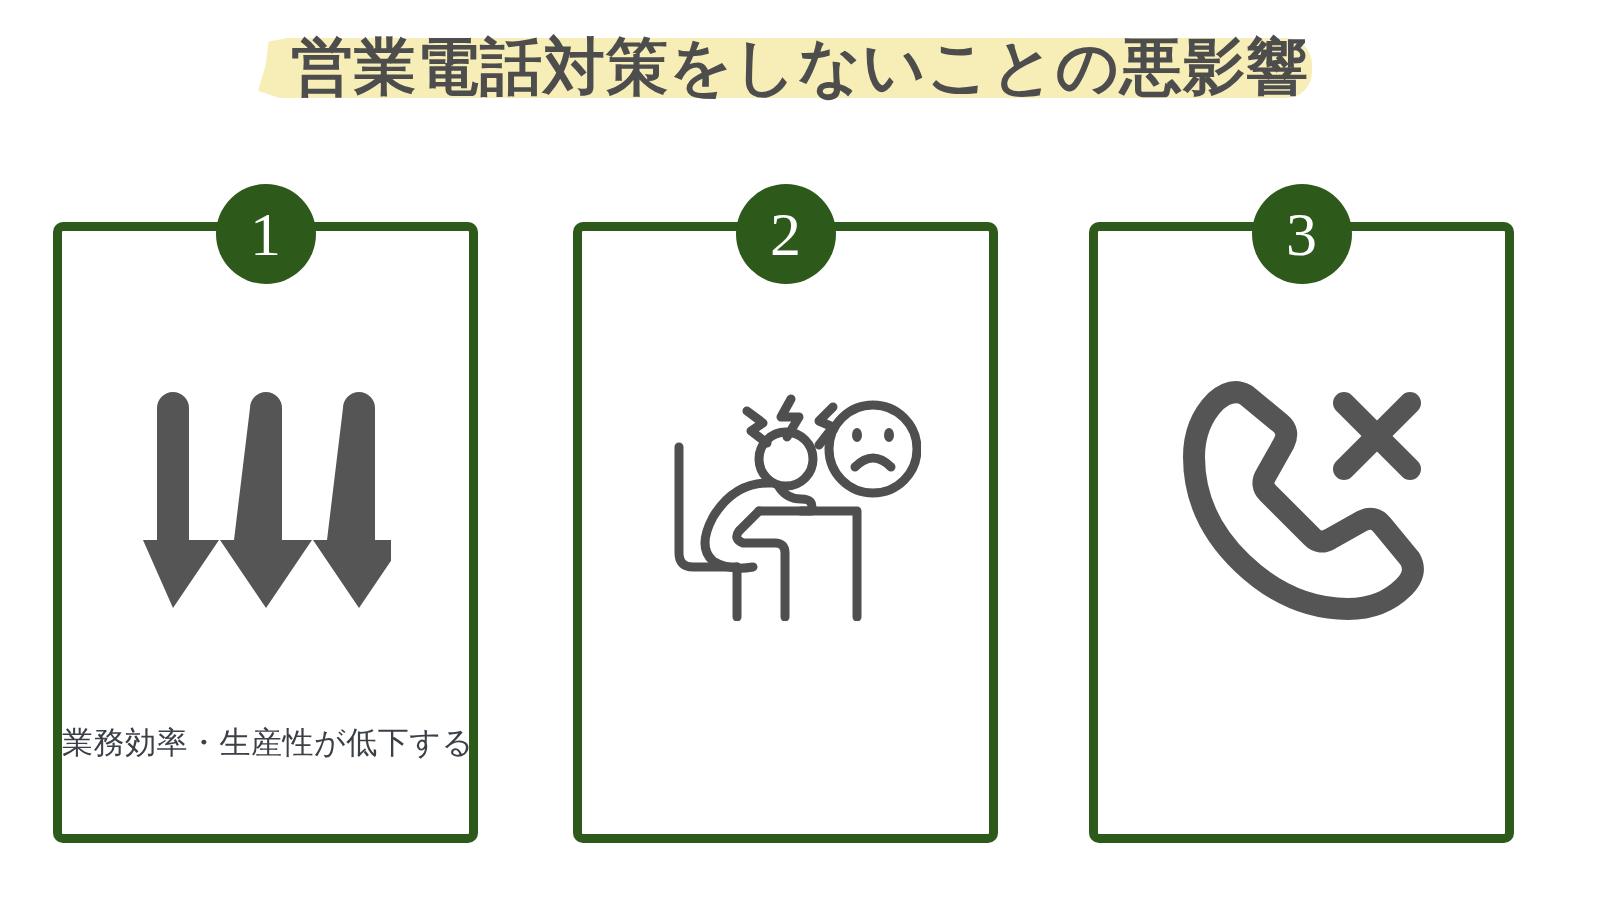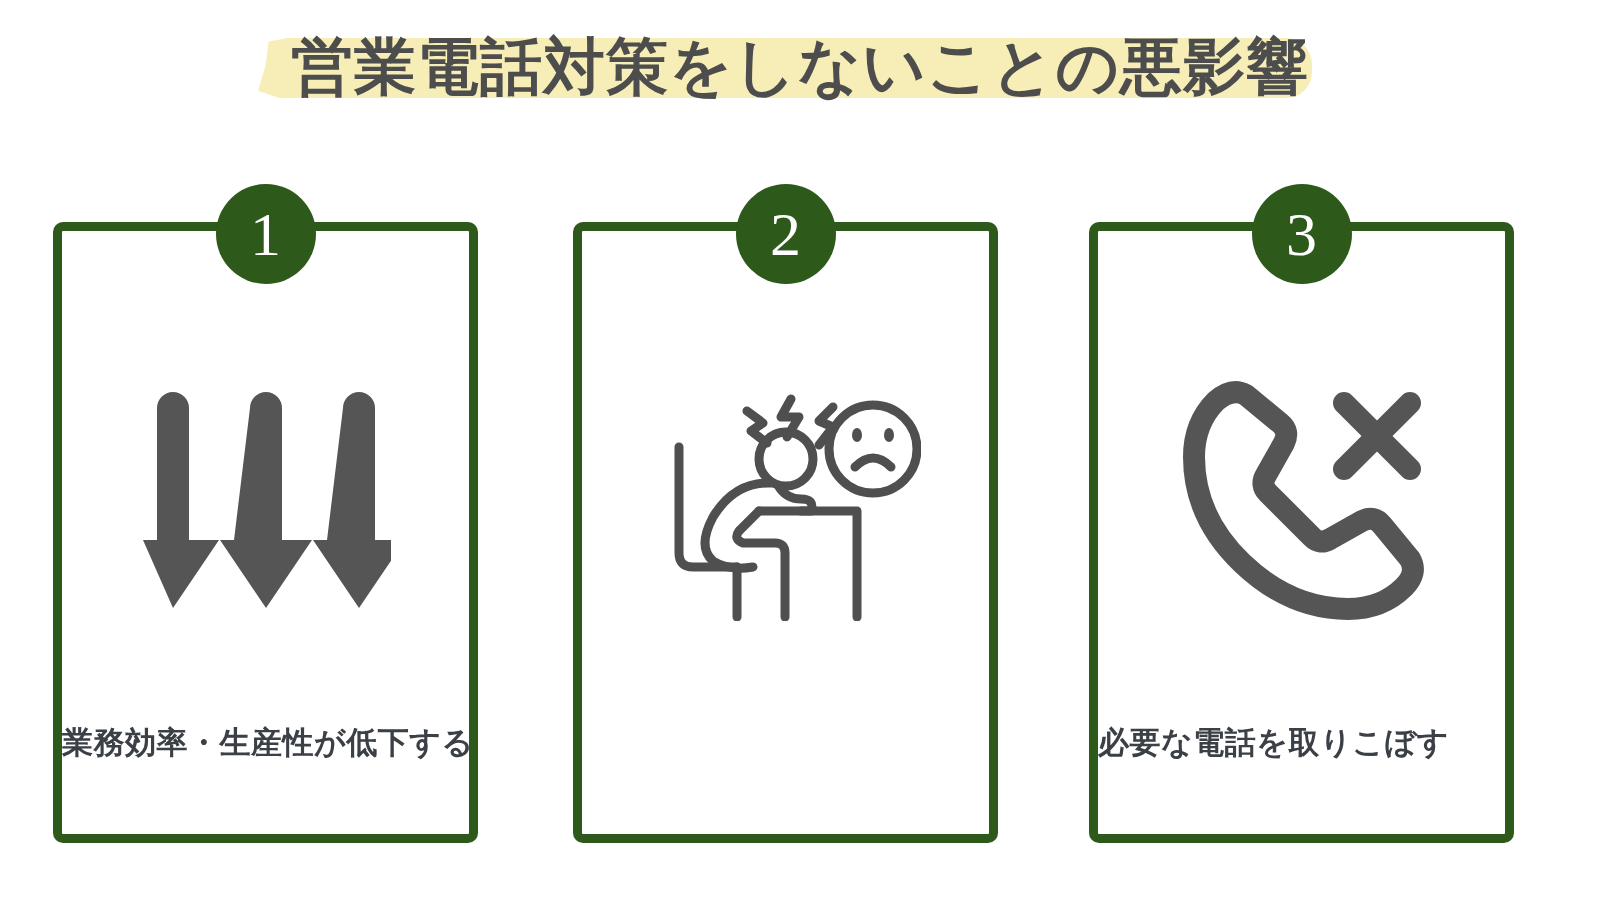--- a/index.html
+++ b/index.html
@@ -108,23 +108,23 @@
     align-items: center;
     justify-content: center;
   }
   .icon-slot svg { display: block; }
 
   .card-label {
     position: absolute;
     left: 0;
     bottom: 70px;
     width: 100%;
-    text-align: left;
+    text-align: center;
     font-size: 31px;
-    font-weight: bold;
+    font-weight: normal;
     color: #3b4047;
     letter-spacing: 0.5px;
     white-space: nowrap;
   }
 </style>
 </head>
 <body>
 
 <div class="stage">
 
@@ -212,17 +212,16 @@
                    L74 24
                    Q60 16 44 30 Z" fill="none" stroke="#555555" stroke-width="22" stroke-linejoin="round" stroke-linecap="round"></path>
 
           <g stroke="#555555" stroke-width="22" stroke-linecap="round">
             <line x1="172" y1="32" x2="238" y2="98"></line>
             <line x1="238" y1="32" x2="172" y2="98"></line>
           </g>
         </svg>
       </div>
 
-      <div class="card-label">必要な電話を取りこぼす</div>
     </div>
 
   </div>
 </div>
 
 </body></html>

